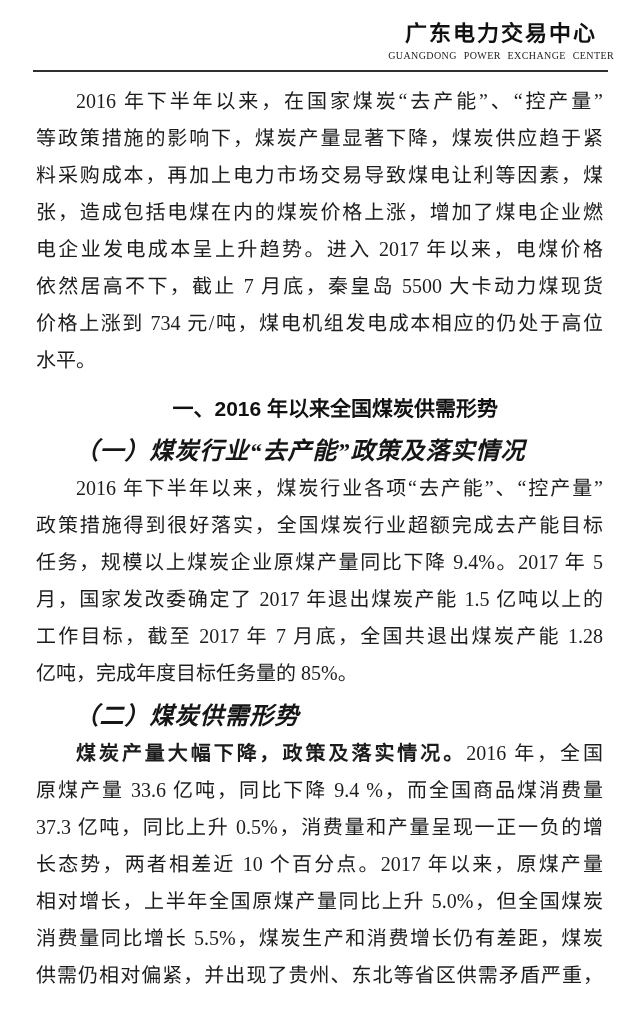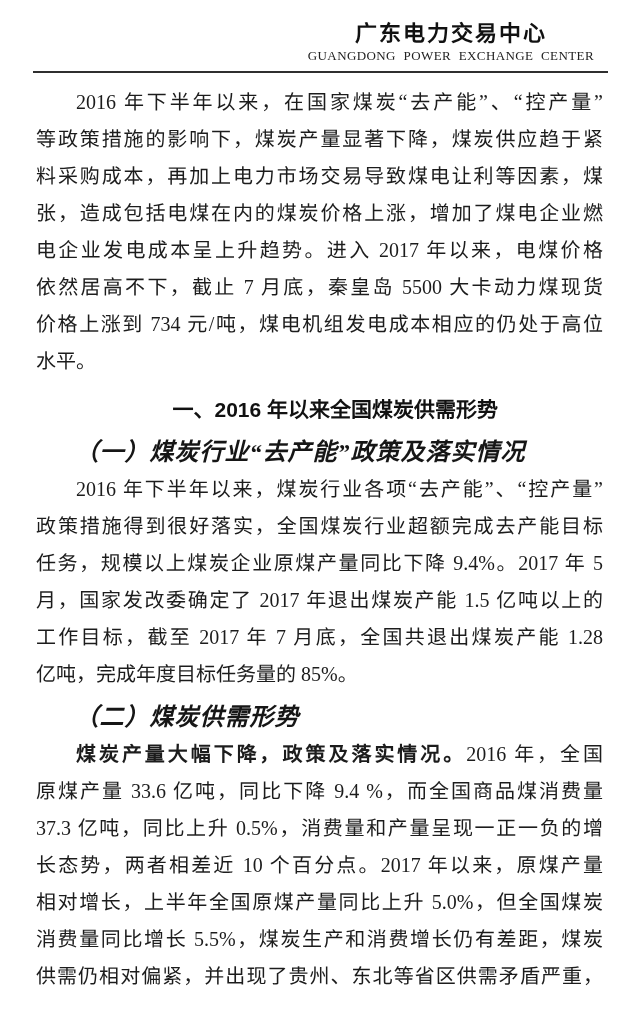--- a/index.html
+++ b/index.html
@@ -12,39 +12,39 @@
     width: 640px;
     height: 1012px;
     margin: 0 auto;
     background: #ffffff;
     color: #1c1c1c;
     overflow: hidden;
     font-family: "Liberation Serif", "DejaVu Serif", serif;
   }
   
   .header {
-    padding: 20px 46px 0 34px;
+    padding: 20px 26px 0 34px;
     text-align: right;
   }
   .header-inner {
     display: inline-block;
     text-align: center;
   }
   .org-zh {
     font-family: "Liberation Sans", "DejaVu Sans", sans-serif;
     font-weight: 700;
     font-size: 22px;
     letter-spacing: 2px;
     color: #111111;
     line-height: 28px;
     white-space: nowrap;
   }
   .org-en {
     font-family: "Liberation Serif", "DejaVu Serif", serif;
-    font-size: 13px;
+    font-size: 10px;
     letter-spacing: 0.4px;
     word-spacing: 4px;
     color: #222222;
     line-height: 15px;
     white-space: nowrap;
   }
   .header-rule {
     border: none;
     border-top: 2px solid #2f2f2f;
     margin: 7px 32px 0 33px;

